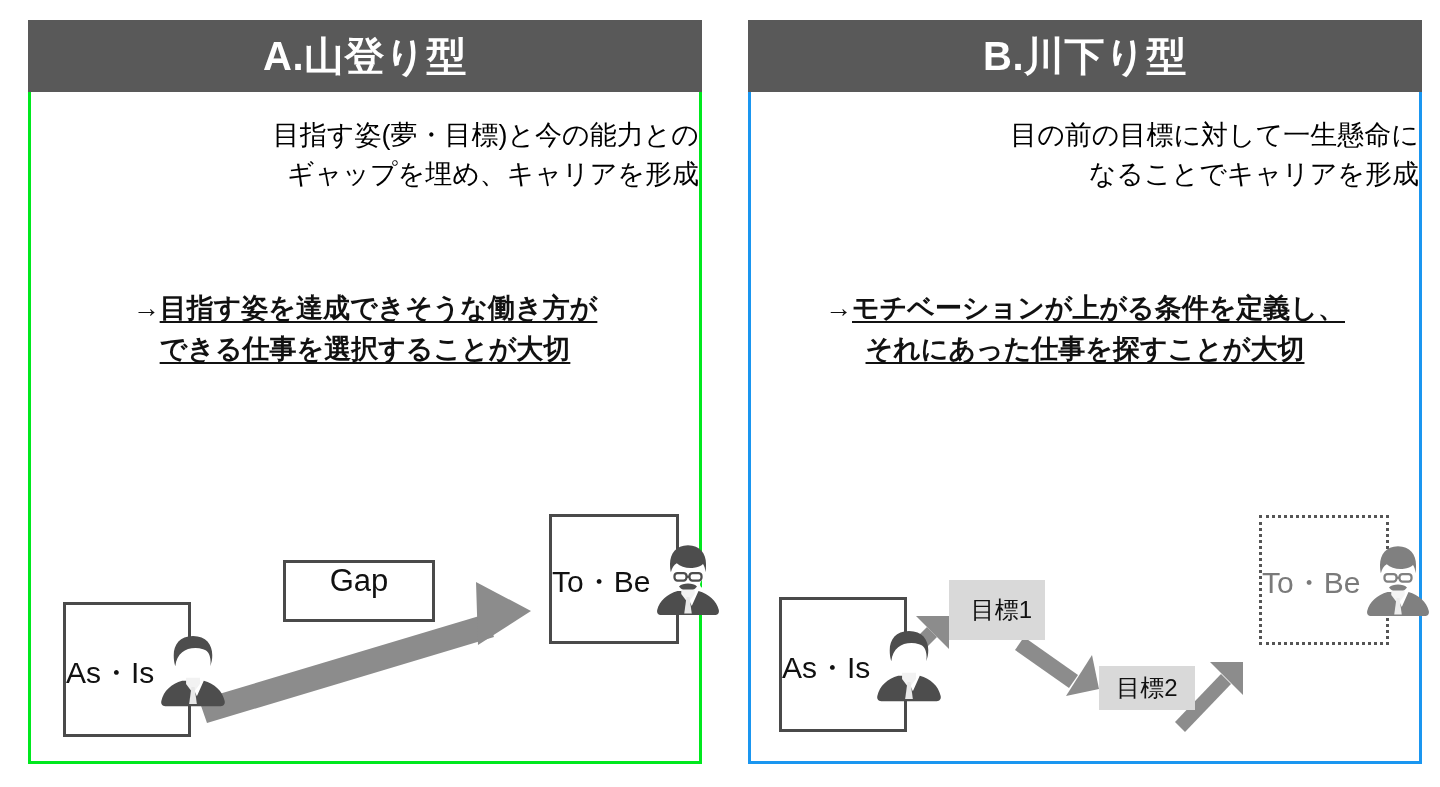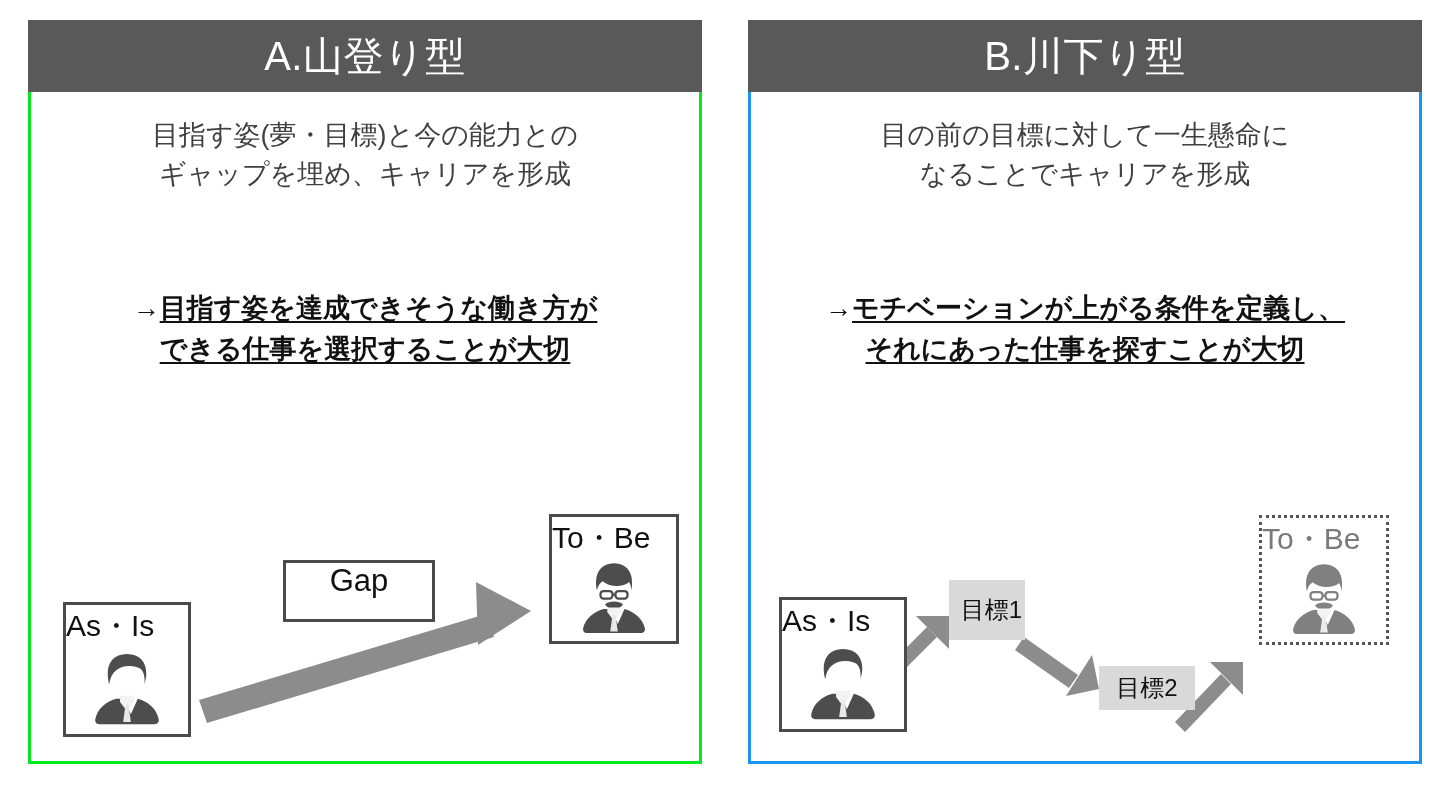--- a/index.html
+++ b/index.html
@@ -38,44 +38,44 @@
     display: flex;
     align-items: center;
     justify-content: center;
     box-sizing: border-box;
   }
   .panel-header-title {
     color: #ffffff;
     font-size: 40px;
     line-height: 1;
     letter-spacing: 0.5px;
-    font-weight: 400;
+    font-weight: 700;
   }
 
   .panel-body {
     position: relative;
     height: 672px;
     background: #ffffff;
     box-sizing: border-box;
     border-style: solid;
     border-width: 0 3px 3px 3px;
   }
   .panel-a .panel-body { border-color: #00e81e; }
   .panel-b .panel-body { border-color: #1a96f0; }
 
   
   .desc-block {
     position: absolute;
     left: 0;
     right: 0;
     top: 24px;
-    text-align: center;
+    text-align: right;
     font-size: 27px;
     line-height: 1.45;
-    color: #404040;
+    color: #000000;
   }
   .desc-line { display: block; white-space: nowrap; }
 
   .concl-block {
     position: absolute;
     left: 0;
     right: 0;
     top: 196px;
     text-align: center;
     font-size: 27px;
@@ -92,22 +92,22 @@
     top: 330px;
     width: 100%;
     height: 340px;
   }
 
   .person-box {
     position: absolute;
     box-sizing: border-box;
     background: #ffffff;
     display: flex;
-    flex-direction: column;
-    align-items: flex-start;
+    flex-direction: row;
+    align-items: center;
     z-index: 3;
   }
   .person-box.solid { border: 3px solid #4a4a4a; }
   .person-box.dotted { border: 3px dotted #555555; }
 
   .person-label {
     font-size: 30px;
     line-height: 1;
     margin-top: 6px;
     white-space: nowrap;
@@ -275,21 +275,21 @@
             <svg width="78" height="74" viewBox="0 0 100 96" aria-hidden="true">
               <path d="M50 6c-15 0-23 10-23 24 0 8 2 15 5 20 2 4 1 7-2 9-3 2-3 6 1 7 4 1 7 3 7 7v4h24v-4c0-4 3-6 7-7 4-1 4-5 1-7-3-2-4-5-2-9 3-5 5-12 5-20C73 16 65 6 50 6z" fill="#ffffff"></path>
               <path d="M50 4C33 4 25 15 25 29c0 5 .6 10 2 14 1-8 4-14 9-18 6-5 17-7 27-4 5 1 8 5 9 10 1 4 1 8 .4 12 1.6-4 2.6-9 2.6-14C75 15 67 4 50 4z" fill="#4d4d4d"></path>
               <path d="M36 62c-14 4-24 13-27 26-1 4 1 7 5 7h72c4 0 6-3 5-7-3-13-13-22-27-26l-9 20-9-20z" fill="#4d4d4d"></path>
               <path d="M41 58h18v8l-9 12-9-12v-8z" fill="#f2f2f2"></path>
               <path d="M48 70h4l3 22h-10l3-22z" fill="#e8e8e8"></path>
             </svg>
           </span>
         </div>
 
-        <div class="goal-box" style="left:198px; top:158px; width:76px; height:60px;padding-left:9px;">
+        <div class="goal-box" style="left:198px; top:158px; width:96px; height:60px;padding-left:9px;">
           <span>目標1</span>
         </div>
 
         <div class="goal-box" style="left:348px; top:244px; width:96px; height:44px;">
           <span>目標2</span>
         </div>
 
         <div class="person-box dotted" style="left:508px; top:93px; width:130px; height:130px;">
           <span class="person-label">To・Be</span>
           <span class="avatar-wrap">

